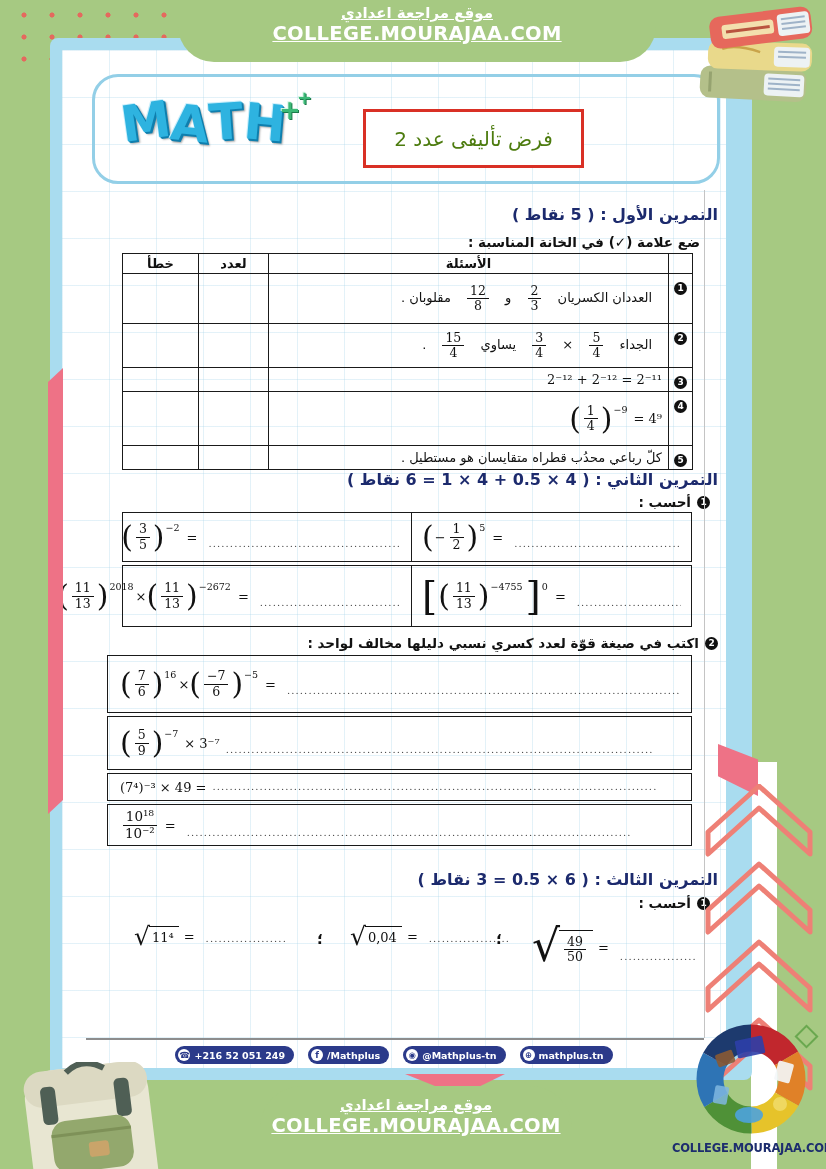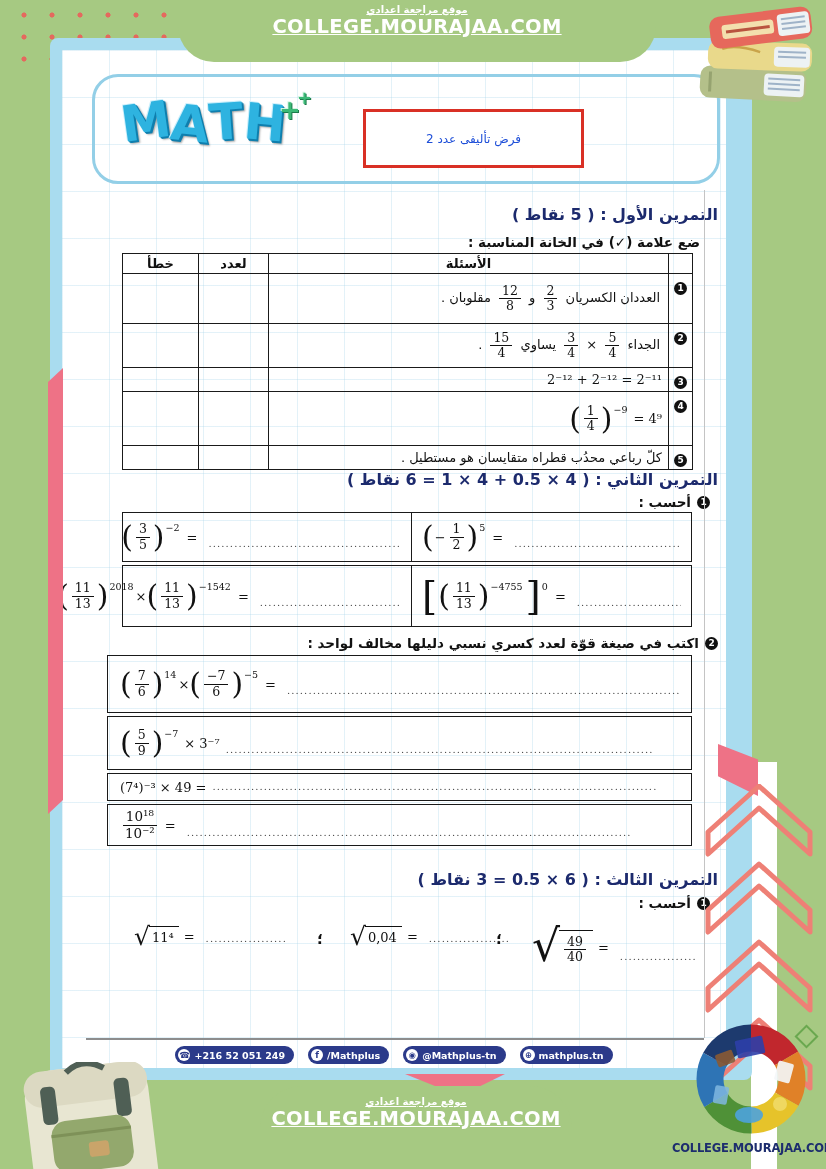--- a/index.html
+++ b/index.html
@@ -29,54 +29,54 @@
   .backpack{position:absolute;left:0;top:1062px}
   .ring{position:absolute;left:692px;top:1020px}
   .diamond{position:absolute;left:798px;top:1028px;width:13px;height:13px;
            border:2.5px solid #6aa84f;transform:rotate(45deg);background:rgba(0,0,0,0)}
   .ring-caption{position:absolute;left:672px;top:1141px;width:154px;text-align:center;
            font-size:11.5px;font-weight:800;color:#1d2d6e;letter-spacing:-.2px}
   
   .banner{position:absolute;background:#a6c982;text-align:center;color:#fff}
   .banner-top{left:178px;top:0;width:478px;height:62px;border-radius:0 0 36px 36px}
   .banner-bottom{left:260px;top:1086px;width:312px;height:83px;border-radius:42px 42px 0 0}
-  .banner .l1{display:block;font-size:10px;font-weight:700;text-decoration:underline;direction:rtl;margin-top:4px}
+  .banner .l1{display:block;font-size:15px;font-weight:700;text-decoration:underline;direction:rtl;margin-top:4px}
   .banner .l2{display:block;font-size:19.5px;font-weight:700;text-decoration:underline;letter-spacing:.3px}
   .banner-bottom .l1{margin-top:10px}
   
   .header-box{position:absolute;left:30px;top:24px;width:622px;height:104px;
               border:3px solid #93cfe7;border-radius:26px}
   .logo{position:absolute;left:26px;top:16px;font-weight:900;font-size:50px;color:#2eb3e0;
         text-shadow:1px 1px 0 #0f7fae,2px 2px 0 #0f7fae,3px 3px 2px rgba(0,0,0,.35),-1px -1px 0 #c9eefb}
   .logo .lt{display:inline-block}
   .logo .lt:nth-child(1){transform:rotate(-8deg)}
   .logo .lt:nth-child(2){transform:rotate(6deg) translateY(2px)}
   .logo .lt:nth-child(3){transform:rotate(-4deg)}
   .logo .lt:nth-child(4){transform:rotate(5deg) translateY(1px)}
   .logo-plus1,.logo-plus2{position:absolute;color:#3cb977;font-weight:900;
         text-shadow:1px 1px 0 #1c7a4b,-1px -1px 0 #d7f5e4}
   .logo-plus1{left:158px;top:2px;font-size:26px}
   .logo-plus2{left:176px;top:-6px;font-size:18px}
   .title-box{position:absolute;left:268px;top:32px;width:215px;height:53px;
              border:3.5px solid #d93025;background:#fff;display:flex;align-items:center;justify-content:center;
-             font-size:12px;color:#1d4ed8;direction:rtl}
+             font-size:20px;color:#4d7c0f;direction:rtl}
   
   .extitle{position:absolute;direction:rtl;font-weight:800;font-size:16px;color:#1c2a6d}
   .instr{position:absolute;direction:rtl;font-weight:700;font-size:13.5px;color:#111;letter-spacing:.5px}
   .qline{position:absolute;direction:rtl;display:flex;align-items:center;gap:6px;
          font-weight:700;font-size:13.5px;color:#111}
   .circ{display:inline-flex;width:13px;height:13px;border-radius:50%;background:#111;color:#fff;
         font-size:9px;font-weight:700;align-items:center;justify-content:center;line-height:1;flex:none}
   
   table.ex1{position:absolute;left:60px;top:203px;width:570px;border-collapse:collapse;
             table-layout:fixed;direction:rtl}
   table.ex1 td,table.ex1 th{border:1.5px solid #1a1a1a;padding:1px 6px;vertical-align:middle}
   table.ex1 th{font-size:13px;font-weight:700;color:#111;text-align:center}
   .qcell{font-size:13px;font-weight:500;color:#111;text-align:right;direction:rtl}
-  .qcell .ar{margin:0 2px;letter-spacing:.4px}
+  .qcell .ar{margin:0 10px;letter-spacing:.4px}
   .ncell{text-align:center;padding:2px 1px !important;vertical-align:top !important}
   
   .mexpr{direction:ltr;display:inline-flex;align-items:center;
          font-family:"DejaVu Serif","Liberation Serif",serif;font-size:13px;color:#111}
   .frac{display:inline-flex;flex-direction:column;align-items:center;vertical-align:middle;
         margin:0 2px;font-size:12.5px;line-height:1.15;text-align:center;
         font-family:"DejaVu Serif","Liberation Serif",serif}
   .frac .nu{border-bottom:1.3px solid #111;padding:0 3px}
   .frac .de{padding:0 3px}
   .frac.lg{font-size:13.5px}
@@ -302,21 +302,21 @@
                 </span>
               </span>
               <sup class="exp">2018</sup>
               <span>×</span>
               <span class="pg">
                 <span class="frac">
                   <span class="nu">11</span>
                   <span class="de">13</span>
                 </span>
               </span>
-              <sup class="exp">−1542</sup>
+              <sup class="exp">−2672</sup>
               <span class="eq">=</span>
               <span class="blank">.................................</span>
             </span>
         </div>
       </div>
     </div>
 
     <div class="qline" style="top:585px;right:8px">
       <span class="circ">2</span>
       <span>اكتب في صيغة قوّة لعدد كسري نسبي دليلها مخالف لواحد :</span>
@@ -324,21 +324,21 @@
 
     <div class="plist">
       <div class="prow" style="min-height:58px">
         <span class="mexpr">
             <span class="pg">
               <span class="frac">
                 <span class="nu">7</span>
                 <span class="de">6</span>
               </span>
             </span>
-            <sup class="exp">14</sup>
+            <sup class="exp">16</sup>
             <span>×</span>
             <span class="pg">
               <span class="frac">
                 <span class="nu">−7</span>
                 <span class="de">6</span>
               </span>
             </span>
             <sup class="exp">−5</sup>
             <span class="eq">=</span>
             <span class="blank">................................................................................................</span>
@@ -394,21 +394,21 @@
             <span class="rb">0,04</span>
           </span>
           <span class="eq">=</span>
           <span class="blank">...................</span>
         </span>
       <span class="sep" style="left:434px;top:12px">؛</span>
       <span class="ex3item" style="left:470px;top:12px">
           <span class="sqrt tall">
             <span class="rb"><span class="frac">
                 <span class="nu">49</span>
-                <span class="de">40</span>
+                <span class="de">50</span>
               </span></span>
           </span>
           <span class="eq">=</span>
           <span class="blank">..................</span>
         </span>
     </div>
 
     <div class="scanline-r"></div>
     <div class="scanline-b"></div>
 

